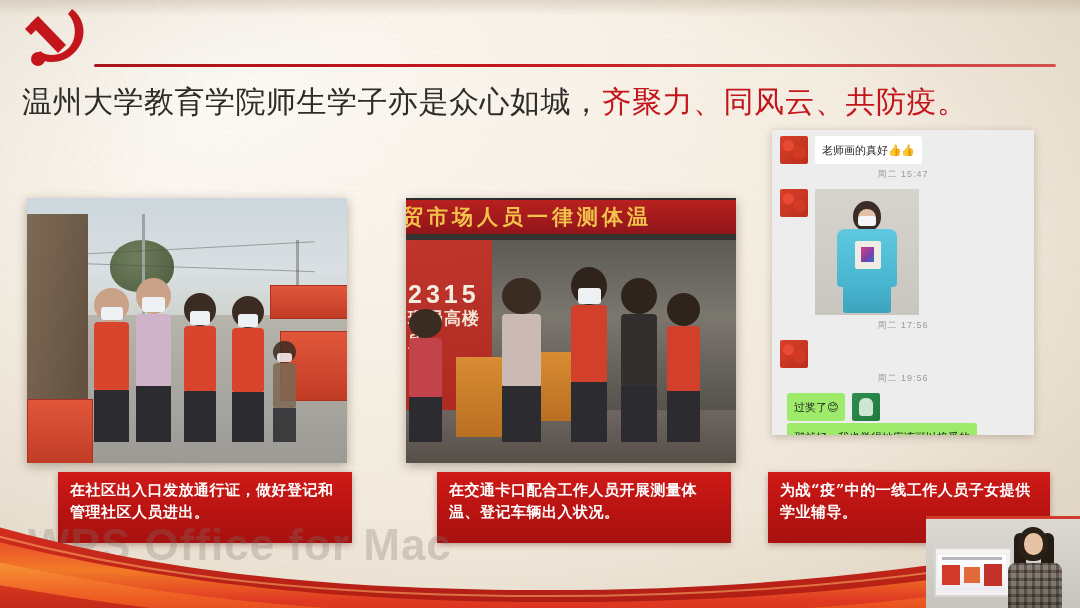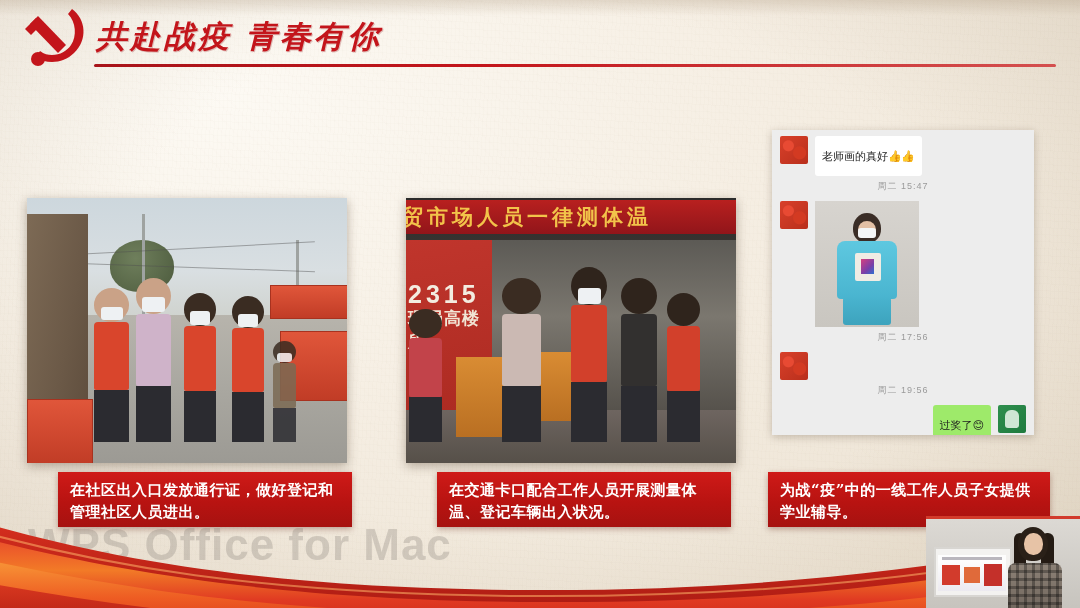--- a/index.html
+++ b/index.html
@@ -201,21 +201,21 @@
   .p2-interior {
     position: absolute; left: 26%; top: 16%; width: 74%; height: 64%;
     background: linear-gradient(180deg, #5c5a55, #7b776f 45%, #56524c);
   }
 
   
   .caption {
     position: absolute;
     background: linear-gradient(180deg, #cf1a18 0%, #b81311 55%, #a61210 100%);
     color: #fff;
-    padding: 7px 10px 4px 12px;
+    padding: 7px 10px 20px 12px;
     line-height: 22px;
     font-size: 15px;
     font-weight: bold;
     letter-spacing: .5px;
     box-shadow: 0 2px 6px rgba(90,20,10,.35);
     font-family: "DejaVu Serif", "Liberation Serif", serif;
   }
   #caption-1 { left: 58px;  top: 472px; width: 272px; }
   #caption-2 { left: 437px; top: 472px; width: 272px; }
   #caption-3 { left: 768px; top: 472px; width: 260px; }
@@ -228,21 +228,21 @@
     background: #ededed;
     overflow: hidden;
     box-shadow: 0 2px 8px rgba(60,40,20,.25);
   }
   .msg-row {
     position: relative;
     display: flex;
     align-items: flex-start;
     padding: 6px 8px 0 8px;
   }
-  .msg-row.out { justify-content: flex-end; }
+  .msg-row.out { justify-content: flex-start; }
   .avatar-sq {
     width: 28px; height: 28px;
     flex: 0 0 28px;
     border-radius: 2px;
     background:
       radial-gradient(circle at 30% 35%, #e84a33 0 5px, rgba(0,0,0,0) 6px),
       radial-gradient(circle at 70% 60%, #d33a22 0 6px, rgba(0,0,0,0) 7px),
       linear-gradient(135deg, #d8402a, #b92f1c);
   }
   .avatar-sq.green {
@@ -251,21 +251,21 @@
   }
   .avatar-sq.green::after {
     content: "";
     position: absolute; left: 7px; top: 5px;
     width: 14px; height: 18px;
     border-radius: 6px 6px 3px 3px;
     background: #cfe6d4;
   }
   .bubble {
     margin: 0 7px;
-    padding: 12px 7px;
+    padding: 6px 7px;
     border-radius: 3px;
     font-size: 11px;
     line-height: 16px;
     color: #1d1d1d;
     max-width: 178px;
     word-break: break-all;
   }
   .bubble.in  { background: #fff; }
   .bubble.out { background: #9eea6a; }
   .stamp {
@@ -421,24 +421,26 @@
   <div class="header">
     <svg class="emblem" viewBox="0 0 78 66">
       <g fill="#c3151b">
         <path d="M56 5 C70 15 72 36 58 49 C52 55 44 58 36 58 L36 51 C44 51 51 47 55 41 C61 32 60 18 52 10 Z"></path>
         <path d="M36 58 C30 58 24 56 20 53 L24 47 C28 50 32 51 36 51 Z"></path>
         <circle cx="22" cy="55" r="7"></circle>
         <path d="M14 20 L22 12 L50 41 L42 49 Z"></path>
         <path d="M9 25 L20 14 L26 20 L15 31 Z"></path>
       </g>
     </svg>
-    <div class="title-cn">共赴战疫 青春有你</div>
     <div class="header-rule"></div>
   </div>
 
+  <div class="subtitle">
+    <span>温州大学教育学院师生学子亦是众心如城，</span><span class="hl">齐聚力、同风云、共防疫。</span>
+  </div>
 
   <div class="photo" id="photo-1">
     <div class="p1-sky"></div>
     <div class="p1-ground"></div>
     <div class="p1-tree"></div>
     <div class="p1-pole" style="left:36%;top:6%;height:40%;"></div>
     <div class="p1-pole" style="left:84%;top:16%;height:26%;"></div>
     <div class="p1-wire" style="left:10%;top:19%;width:80%;transform:rotate(-3deg);"></div>
     <div class="p1-wire" style="left:14%;top:26%;width:76%;transform:rotate(2deg);"></div>
     <div class="p1-wall"></div>

